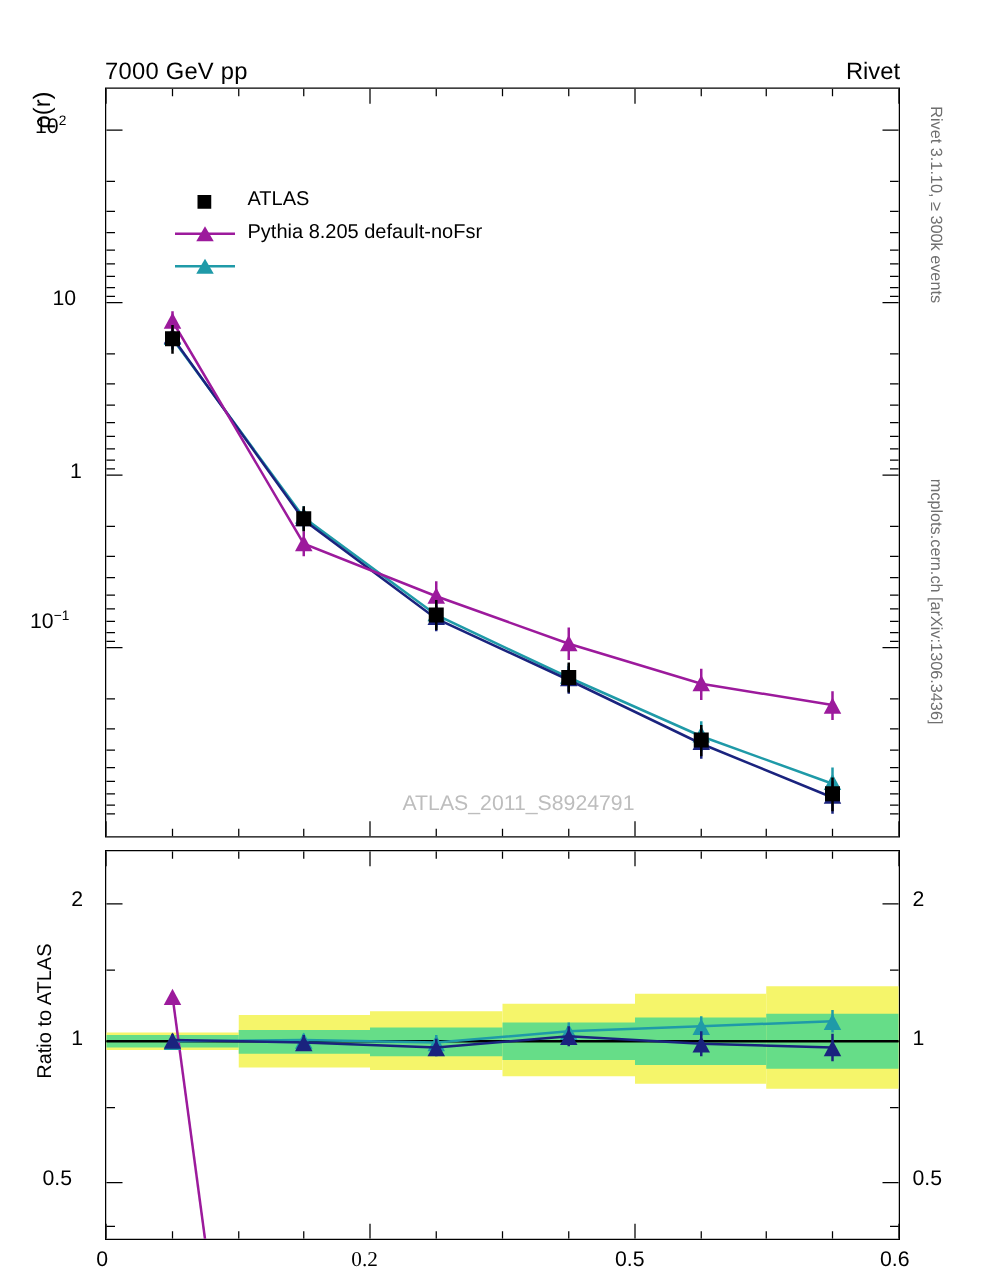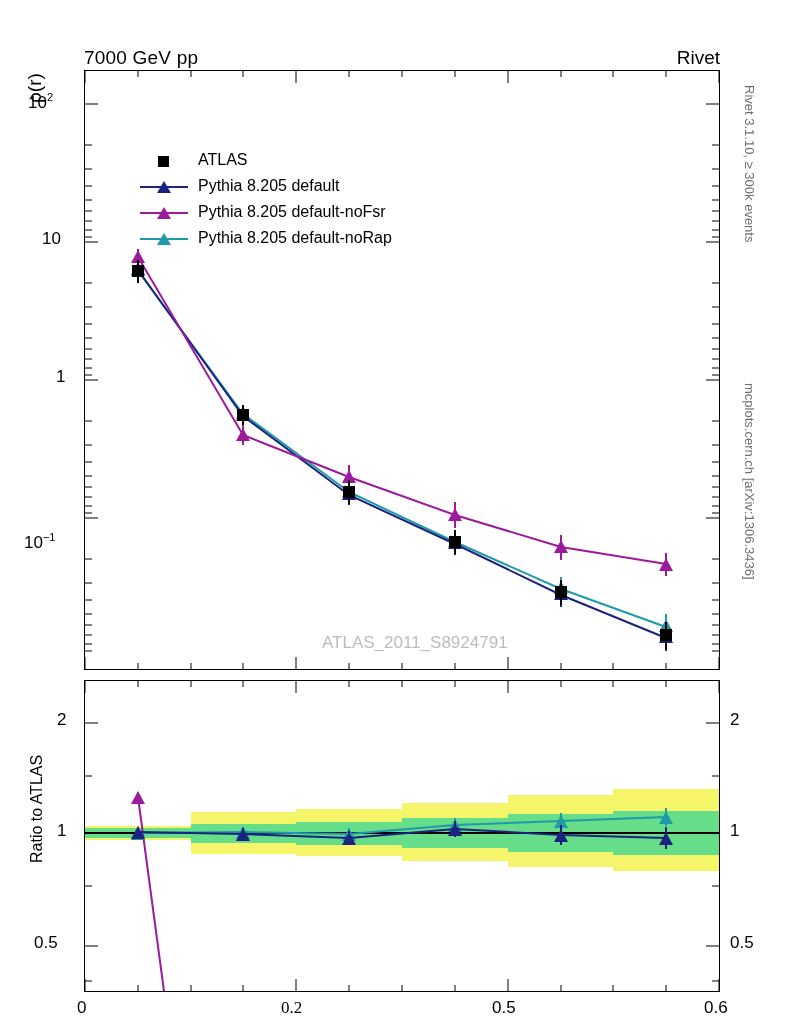--- a/index.html
+++ b/index.html
@@ -317,53 +317,45 @@
         <rect x="364" y="465" width="12" height="12"></rect>
         <rect x="470" y="515" width="12" height="12"></rect>
         <rect x="575" y="558" width="12" height="12"></rect>
       </g>
     </svg>
   </div>
 
   <div class="ticklabel sup" style="left:28px; top:48px;">10<sup>2</sup></div>
   <div class="ticklabel" style="left:42px; top:186px;">10</div>
   <div class="ticklabel" style="left:56px; top:324px;">1</div>
-  <div class="ticklabel sup" style="left:24px; top:488px;">10<sup>−1</sup></div>
+  <div class="ticklabel sup" style="left:24px; top:444px;">10<sup>−1</sup></div>
 
   <div class="axis-title rot90" style="left:24px; top:60px;">ρ(r)</div>
 
   <div class="watermark" style="left:322px; top:590px;">ATLAS_2011_S8924791</div>
 
   <div id="legend">
     <div class="leg-row">
       <span class="leg-mark">
         <span class="sq"></span>
       </span>
       <span class="leg-label">ATLAS</span>
-    </div>
-    <div class="leg-row">
-      <span class="leg-mark">
-        <span class="lineseg" style="background:#1a237e;"></span>
-        <span class="tri" style="border-bottom-color:#1a237e;"></span>
-      </span>
-      <span class="leg-label">Pythia 8.205 default</span>
     </div>
     <div class="leg-row">
       <span class="leg-mark">
         <span class="lineseg" style="background:#9c1a9c;"></span>
         <span class="tri" style="border-bottom-color:#9c1a9c;"></span>
       </span>
       <span class="leg-label">Pythia 8.205 default-noFsr</span>
     </div>
     <div class="leg-row">
       <span class="leg-mark">
         <span class="lineseg" style="background:#1f9aa8;"></span>
         <span class="tri" style="border-bottom-color:#1f9aa8;"></span>
       </span>
-      <span class="leg-label">Pythia 8.205 default-noRap</span>
     </div>
   </div>
 
   <div class="frame" id="ratio-frame">
     <svg width="634" height="310" viewBox="0 0 634 310">
 
       <g fill="#f5f56a">
         <rect x="0" y="145" width="106" height="14"></rect>
         <rect x="106" y="131" width="105" height="42"></rect>
         <rect x="211" y="128" width="106" height="47"></rect>

